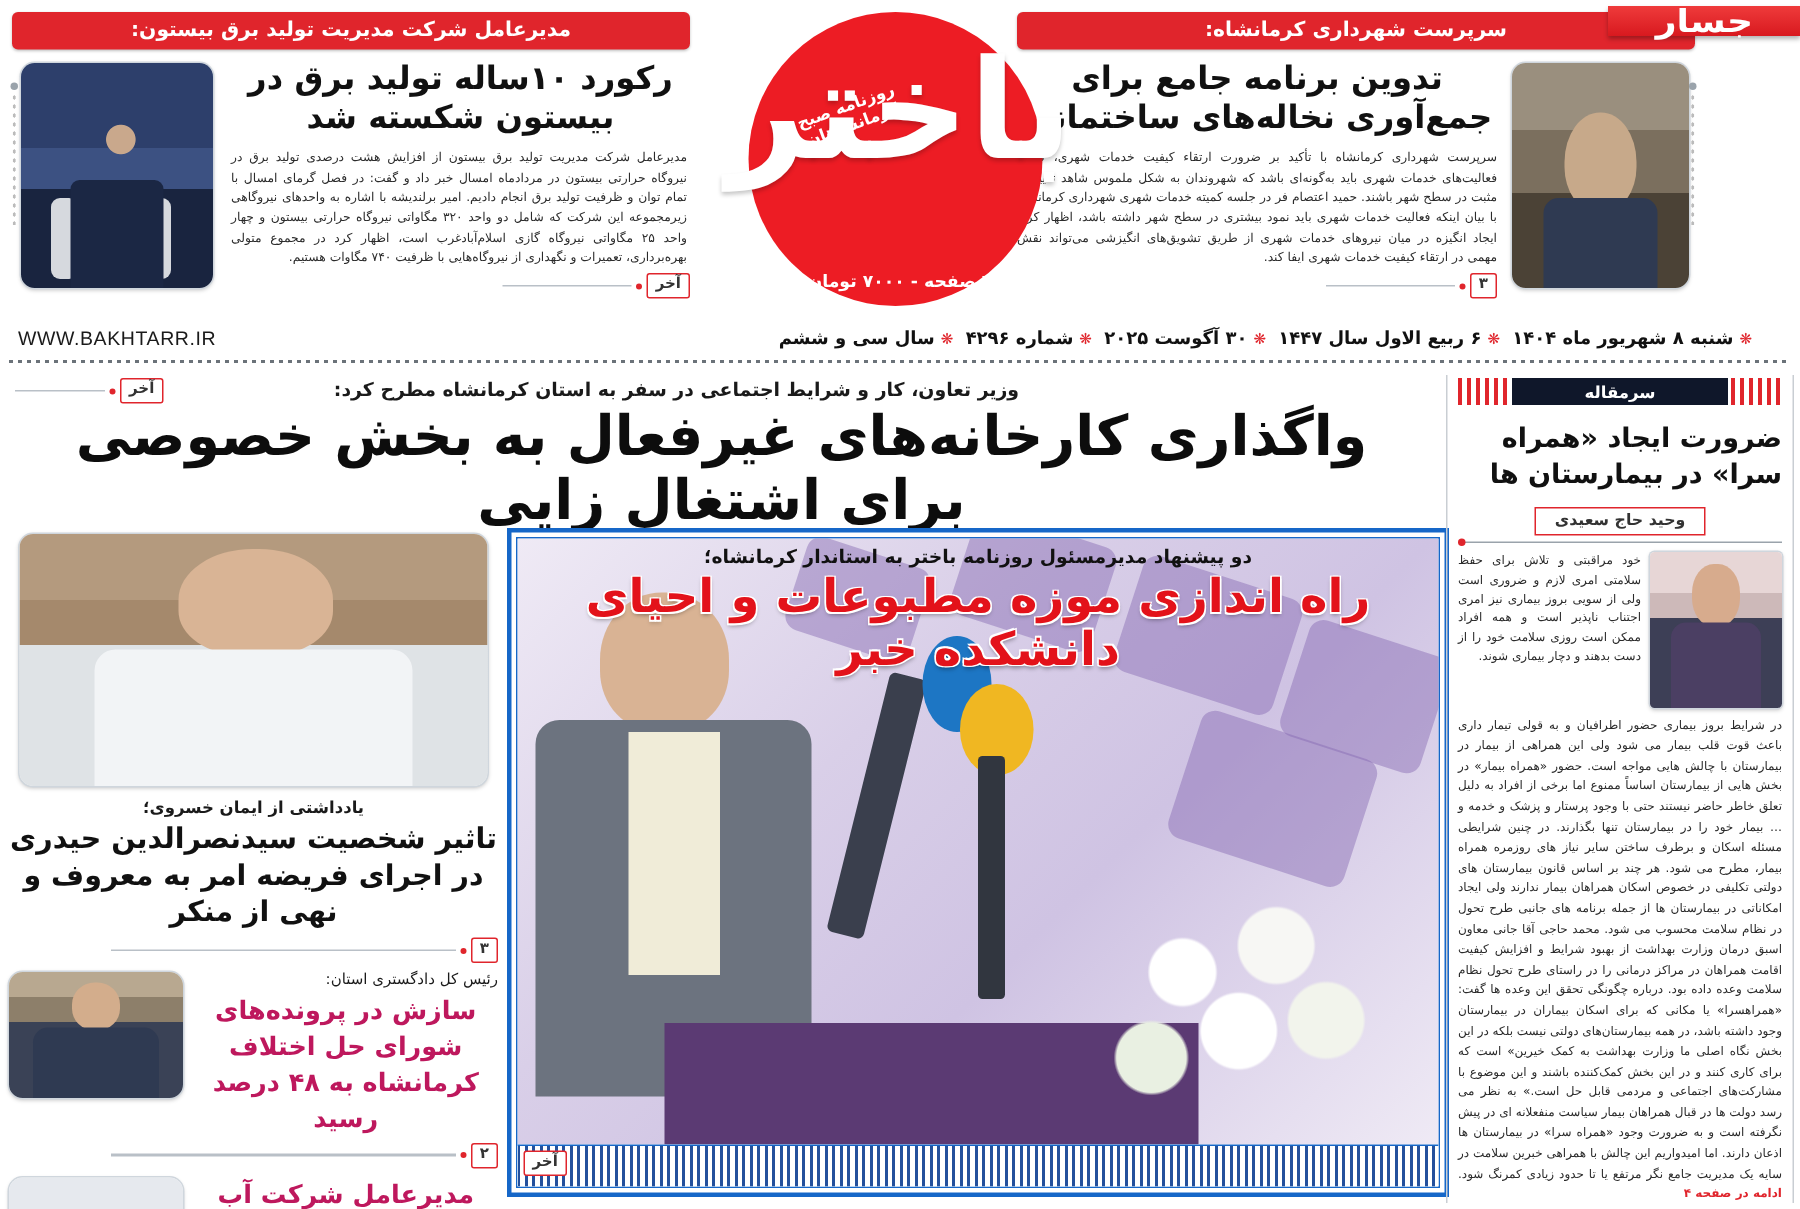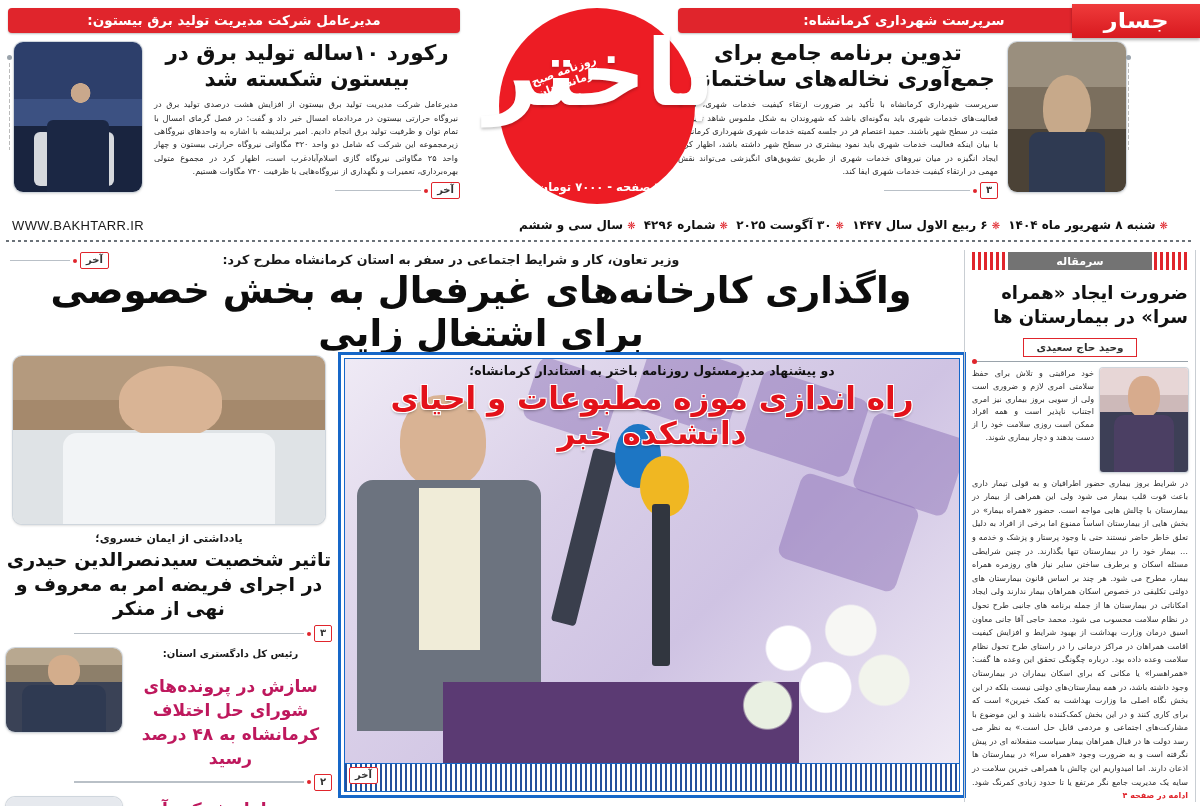--- a/index.html
+++ b/index.html
@@ -35,21 +35,21 @@
   .badge-dot{ width:4px; height:4px; background:#e0252c; border-radius:50%; }
   .badge-tail{ height:1.4px; background:#b9c0c7; flex:0 0 auto; }
 
   
   .top-band{ position:absolute; left:0; top:0; width:1200px; height:212px; }
 
   .kicker-left{ position:absolute; left:8px; top:8px; width:452px; }
   .kicker-right{ position:absolute; right:70px; top:8px; width:452px; }
 
   .corner-flag{
-    position:absolute; right:0; top:4px; width:128px; height:34px;
+    position:absolute; right:0; top:4px; width:128px; height:20px;
     background:linear-gradient(180deg,#ef3b3b 0%, #d8191f 100%);
     display:flex; align-items:center; justify-content:center;
     box-shadow:0 2px 3px rgba(0,0,0,.3);
   }
   .corner-flag span{
     color:#fff; font-size:21px; font-weight:bold; letter-spacing:4px;
     transform:scaleX(1.15);
   }
   .corner-flag::after{
     content:""; position:absolute; left:-12px; top:38px;
@@ -126,22 +126,22 @@
   
   .lcol{ position:absolute; left:6px; top:110px; width:326px; }
   .lcol .photo{ width:312px; height:168px; margin:0 auto; }
   .note-kicker{ text-align:center; font-size:11px; font-weight:bold;
                 color:#1a1a1a; margin:8px 0 2px; }
   .lcol-hl1{ font-size:19px; font-weight:bold; text-align:center;
              color:#111; line-height:1.3; }
   .story{ margin-top:6px; position:relative; }
   .story-inner{ display:flex; gap:7px; align-items:flex-start; }
   .story-txt{ flex:1; }
-  .story-kick{ font-size:10px; font-weight:bold; text-align:center;
-               color:#1a1a1a; margin-bottom:15px; }
+  .story-kick{ font-size:10px; font-weight:normal; text-align:right;
+               color:#1a1a1a; margin-bottom:3px; }
   .story-hl{ font-size:17px; font-weight:bold; text-align:center;
              color:#be185d; line-height:1.42; }
   .story .photo{ width:116px; height:84px; flex:0 0 116px; margin:0; }
 
   
   .feature{ position:absolute; left:338px; top:106px; width:628px; height:446px;
             border:3px solid #1667c8; background:#fff; padding:3px; }
   .feature-inner{ position:relative; width:100%; height:100%;
                   border:1px solid #1667c8; overflow:hidden; background:#fff;padding-left:27px; }
   .feat-kicker{ position:absolute; left:0; right:0; top:4px; text-align:center;
@@ -159,21 +159,21 @@
 
   
   .ecol{ position:absolute; right:4px; top:4px; width:232px; height:552px;
          border-right:1px solid #c9ced3; border-left:1px solid #c9ced3;
          padding:0 7px; }
   .edit-head{ position:relative; height:20px; margin-top:2px; }
   .edit-head .bars{ position:absolute; top:0; width:34px; height:18px;
      background-image:repeating-linear-gradient(90deg,#e0252c 0 3px,#fff 3px 6px); }
   .edit-head .bars.l{ left:0; } .edit-head .bars.r{ right:0; }
   .edit-label{ position:absolute; left:36px; right:36px; top:0; height:18px;
-     background:#737373; color:#fff; font-size:11px; font-weight:bold;
+     background:#0f172a; color:#fff; font-size:11px; font-weight:bold;
      display:flex; align-items:center; justify-content:center; }
   .edit-hl{ font-size:18px; font-weight:bold; text-align:right;
             color:#111; line-height:1.35; margin-top:9px; }
   .edit-author{ margin:8px 0 2px; display:flex; justify-content:center; }
   .edit-author span{ border:1.4px solid #e0252c; padding:2px 12px 3px;
             font-size:10.5px; font-weight:bold; color:#333; }
   .edit-rule{ height:1px; background:#9aa3ab; margin:4px 0 6px; position:relative;}
   .edit-rule::after{ content:""; position:absolute; left:0; top:-2px;
             width:5px;height:5px;background:#e0252c;border-radius:50%; }
   .edit-top{ display:flex; gap:6px; align-items:flex-start; }

